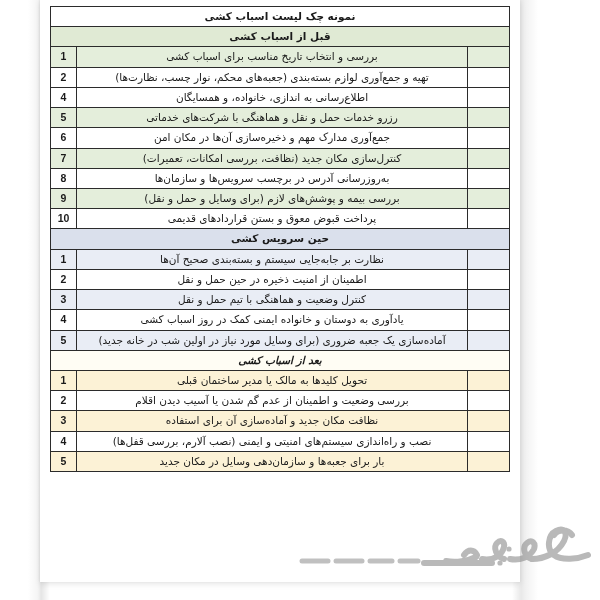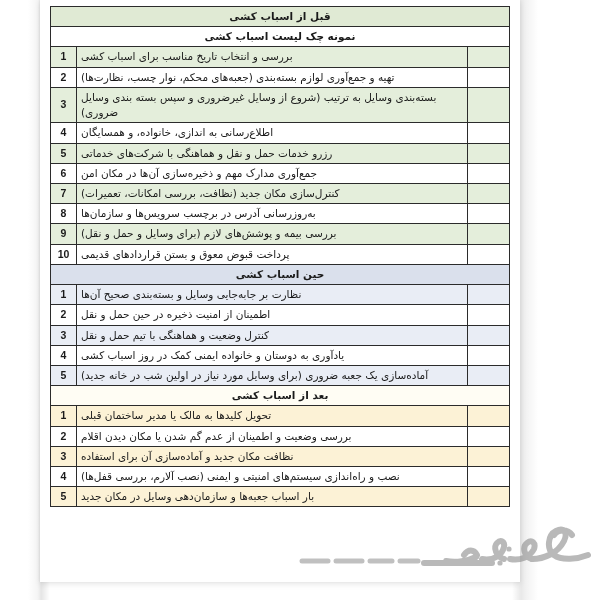--- a/index.html
+++ b/index.html
@@ -96,34 +96,34 @@
 
   .section-head-cell {
     text-align: center;
     font-weight: bold;
     font-size: 12.5px;
     padding: 10px 6px 11px 6px;
     color: #111111;
   }
   .sec-green  { background: #e0ead4; }
   .sec-blue   { background: #dae0ec; }
-  .sec-cream  { background: #fffdf4; }
+  .sec-cream  { background: #fffdf4; font-style: italic; }
 
   .num-cell {
     width: 26px;
     text-align: center;
     font-weight: bold;
     font-size: 11px;
     direction: ltr;
     font-family: "Liberation Sans", sans-serif;
   }
   .check-cell { width: 42px; }
 
   .task-cell {
-    text-align: left;
+    text-align: center;
     padding-right: 6px;
   }
 
   
   .row-green-odd  td { background: #e4eedb; }
   .row-green-even td { background: #ffffff; }
 
   .row-blue-odd  td { background: #e9edf5; }
   .row-blue-even td { background: #ffffff; }
 
@@ -155,40 +155,35 @@
 
     <table class="checklist-table">
       <colgroup>
         <col style="width:42px">
         <col>
         <col style="width:26px">
       </colgroup>
       <tbody id="table-body">
 
       <tr>
+            <td class="doc-title-cell" colspan="3">نمونه چک لیست اسباب کشی</td>
+          </tr>
+          <tr>
             <td class="section-head-cell sec-green" colspan="3">قبل از اسباب کشی</td>
-          </tr>
-          <tr>
-            <td class="doc-title-cell" colspan="3">نمونه چک لیست اسباب کشی</td>
           </tr>
           <tr class="row-green-odd">
             <td class="check-cell"></td>
             <td class="task-cell">بررسی و انتخاب تاریخ مناسب برای اسباب کشی</td>
             <td class="num-cell">1</td>
           </tr>
           <tr class="row-green-even">
             <td class="check-cell"></td>
             <td class="task-cell">تهیه و جمع‌آوری لوازم بسته‌بندی (جعبه‌های محکم، نوار چسب، نظارت‌ها)</td>
             <td class="num-cell">2</td>
           </tr>
-          <tr class="row-green-odd">
-            <td class="check-cell"></td>
-            <td class="task-cell">بسته‌بندی وسایل به ترتیب (شروع از وسایل غیرضروری و سپس بسته بندی وسایل ضروری)</td>
-            <td class="num-cell">3</td>
-          </tr>
           <tr class="row-green-even">
             <td class="check-cell"></td>
             <td class="task-cell">اطلاع‌رسانی به اندازی، خانواده، و همسایگان</td>
             <td class="num-cell">4</td>
           </tr>
           <tr class="row-green-odd">
             <td class="check-cell"></td>
             <td class="task-cell">رزرو خدمات حمل و نقل و هماهنگی با شرکت‌های خدماتی</td>
             <td class="num-cell">5</td>
           </tr>
@@ -211,25 +206,25 @@
             <td class="check-cell"></td>
             <td class="task-cell">بررسی بیمه و پوشش‌های لازم (برای وسایل و حمل و نقل)</td>
             <td class="num-cell">9</td>
           </tr>
           <tr class="row-green-even">
             <td class="check-cell"></td>
             <td class="task-cell">پرداخت قبوض معوق و بستن قراردادهای قدیمی</td>
             <td class="num-cell">10</td>
           </tr>
           <tr>
-            <td class="section-head-cell sec-blue" colspan="3">حین اسباب کشی</td>
+            <td class="section-head-cell sec-blue" colspan="3">حین سرویس کشی</td>
           </tr>
           <tr class="row-blue-odd">
             <td class="check-cell"></td>
-            <td class="task-cell">نظارت بر جابه‌جایی وسایل و بسته‌بندی صحیح آن‌ها</td>
+            <td class="task-cell">نظارت بر جابه‌جایی سیستم و بسته‌بندی صحیح آن‌ها</td>
             <td class="num-cell">1</td>
           </tr>
           <tr class="row-blue-even">
             <td class="check-cell"></td>
             <td class="task-cell">اطمینان از امنیت ذخیره در حین حمل و نقل</td>
             <td class="num-cell">2</td>
           </tr>
           <tr class="row-blue-odd">
             <td class="check-cell"></td>
             <td class="task-cell">کنترل وضعیت و هماهنگی با تیم حمل و نقل</td>
@@ -248,36 +243,36 @@
           <tr>
             <td class="section-head-cell sec-cream" colspan="3">بعد از اسباب کشی</td>
           </tr>
           <tr class="row-cream-odd">
             <td class="check-cell"></td>
             <td class="task-cell">تحویل کلیدها به مالک یا مدیر ساختمان قبلی</td>
             <td class="num-cell">1</td>
           </tr>
           <tr class="row-cream-even">
             <td class="check-cell"></td>
-            <td class="task-cell">بررسی وضعیت و اطمینان از عدم گم شدن یا مکان دیدن اقلام</td>
+            <td class="task-cell">بررسی وضعیت و اطمینان از عدم گم شدن یا آسیب دیدن اقلام</td>
             <td class="num-cell">2</td>
           </tr>
           <tr class="row-cream-odd">
             <td class="check-cell"></td>
             <td class="task-cell">نظافت مکان جدید و آماده‌سازی آن برای استفاده</td>
             <td class="num-cell">3</td>
           </tr>
           <tr class="row-cream-even">
             <td class="check-cell"></td>
             <td class="task-cell">نصب و راه‌اندازی سیستم‌های امنیتی و ایمنی (نصب آلارم، بررسی قفل‌ها)</td>
             <td class="num-cell">4</td>
           </tr>
           <tr class="row-cream-odd">
             <td class="check-cell"></td>
-            <td class="task-cell">بار اسباب جعبه‌ها و سازمان‌دهی وسایل در مکان جدید</td>
+            <td class="task-cell">بار برای جعبه‌ها و سازمان‌دهی وسایل در مکان جدید</td>
             <td class="num-cell">5</td>
           </tr>
         </tbody>
     </table>
 
   </div>
 
   <div class="watermark">
     <svg width="300" height="60" viewBox="0 0 300 60" xmlns="http://www.w3.org/2000/svg">
       <g fill="none" stroke="#8f8f8f" stroke-width="6" stroke-linecap="round" stroke-linejoin="round">

